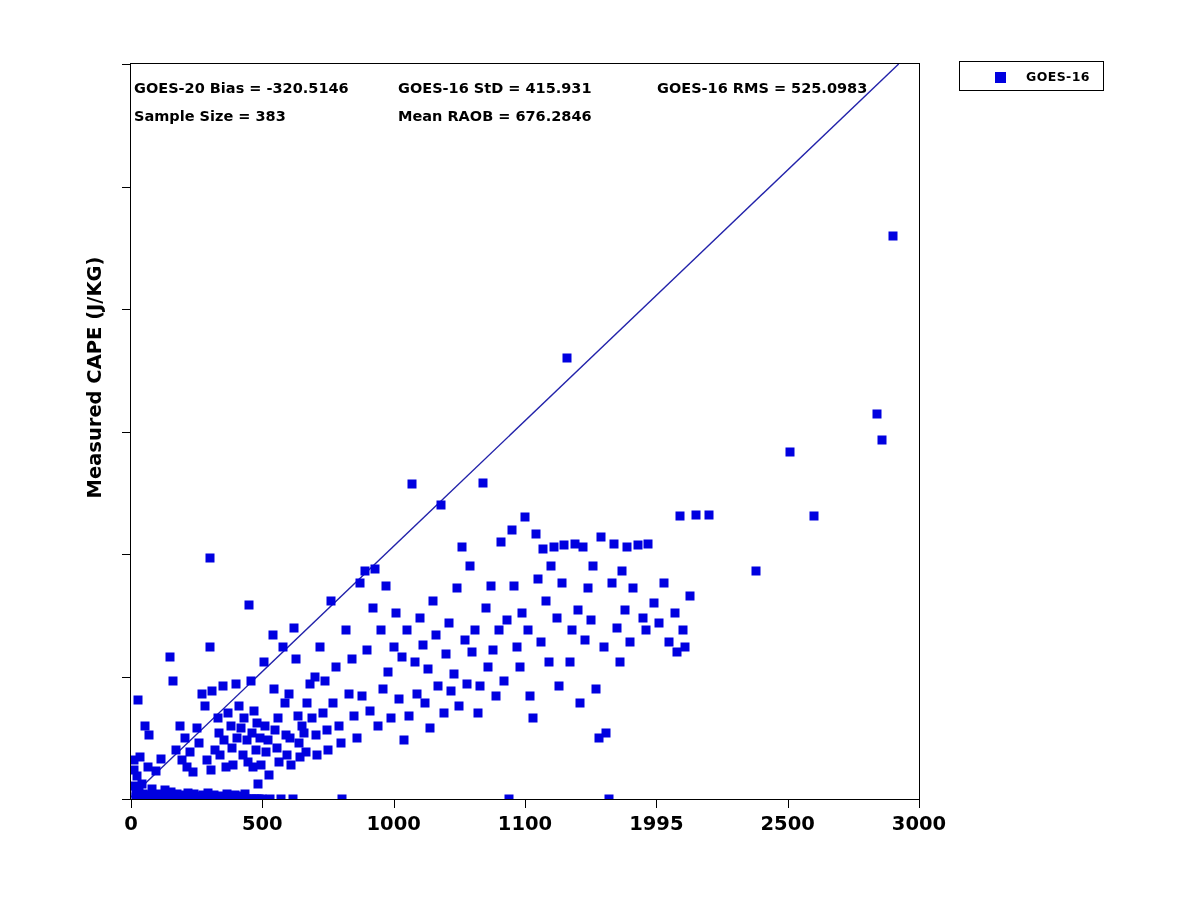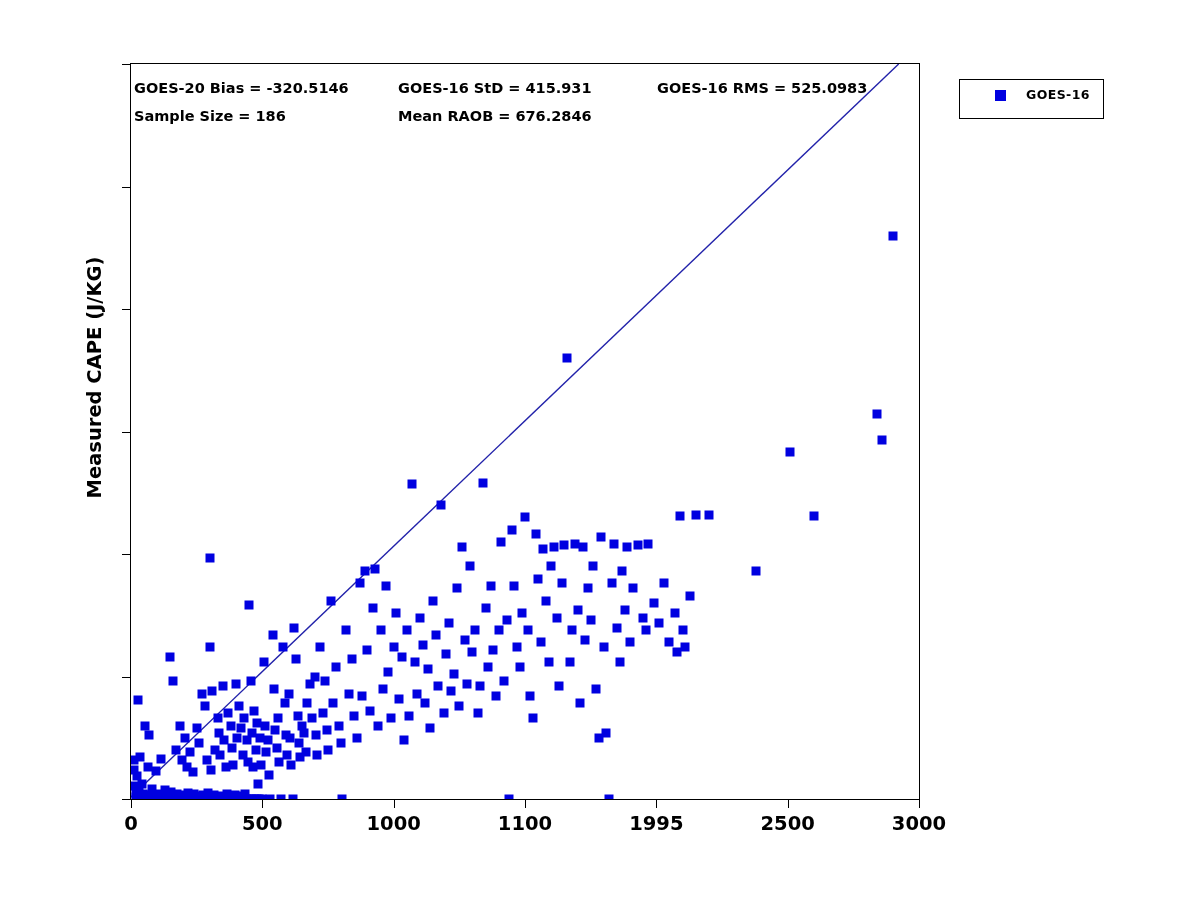--- a/index.html
+++ b/index.html
@@ -116,23 +116,23 @@
     position: absolute;
     font-size: 14.5px;
     font-weight: bold;
     color: #000000;
     white-space: nowrap;
   }
   
   #legend {
     position: absolute;
     left: 959px;
-    top: 79px;
+    top: 61px;
     width: 145px;
-    height: 40px;
+    height: 30px;
     border: 1.4px solid #000000;
     background: #ffffff;
     box-sizing: border-box;
   }
   #legend-swatch {
     position: absolute;
     left: 35px;
     top: 10px;
     width: 11px;
     height: 11px;
@@ -152,21 +152,21 @@
 </style>
 </head>
 <body>
 
 <div id="figure">
 
 
   <div class="stat" style="left:134px; top:80px;">GOES-20 Bias = -320.5146</div>
   <div class="stat" style="left:398px; top:80px;">GOES-16 StD = 415.931</div>
   <div class="stat" style="left:657px; top:80px;">GOES-16 RMS = 525.0983</div>
-  <div class="stat" style="left:134px; top:108px;">Sample Size = 186</div>
+  <div class="stat" style="left:134px; top:108px;">Sample Size = 383</div>
   <div class="stat" style="left:398px; top:108px;">Mean RAOB = 676.2846</div>
 
   <div id="plot-area">
     <div id="plot-canvas">
       <svg id="refline" viewBox="0 0 790 737" preserveAspectRatio="none">
           <line x1="0" y1="735" x2="769.6133333333333" y2="0" stroke="#2222aa" stroke-width="1.4"></line>
         </svg>
     <div class="point" style="left: 2.62667px; top: 695.8px; background: rgb(0, 0, 224);"></div>
         <div class="point" style="left: 3.152px; top: 705.6px; background: rgb(0, 0, 224);"></div>
         <div class="point" style="left: 3.94px; top: 721.525px; background: rgb(0, 0, 224);"></div>

